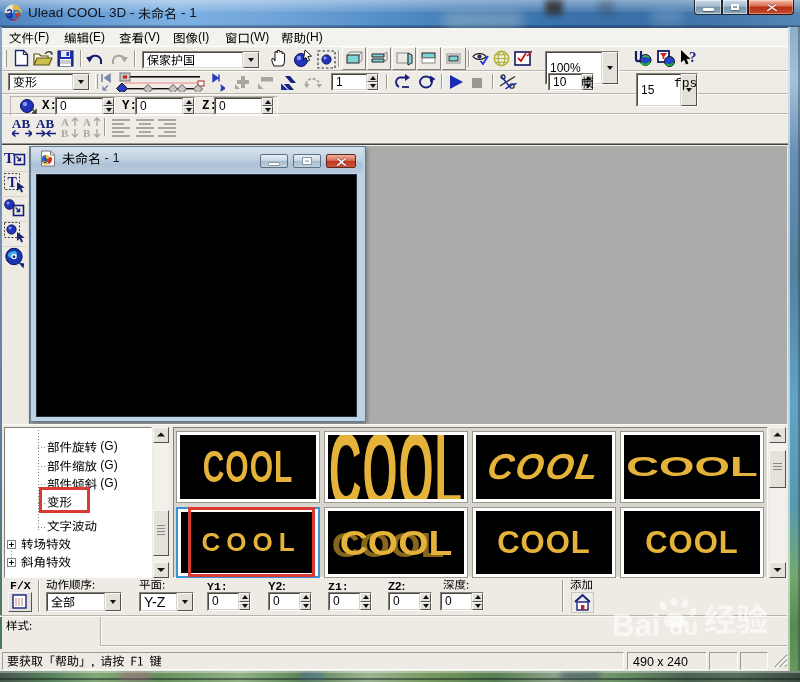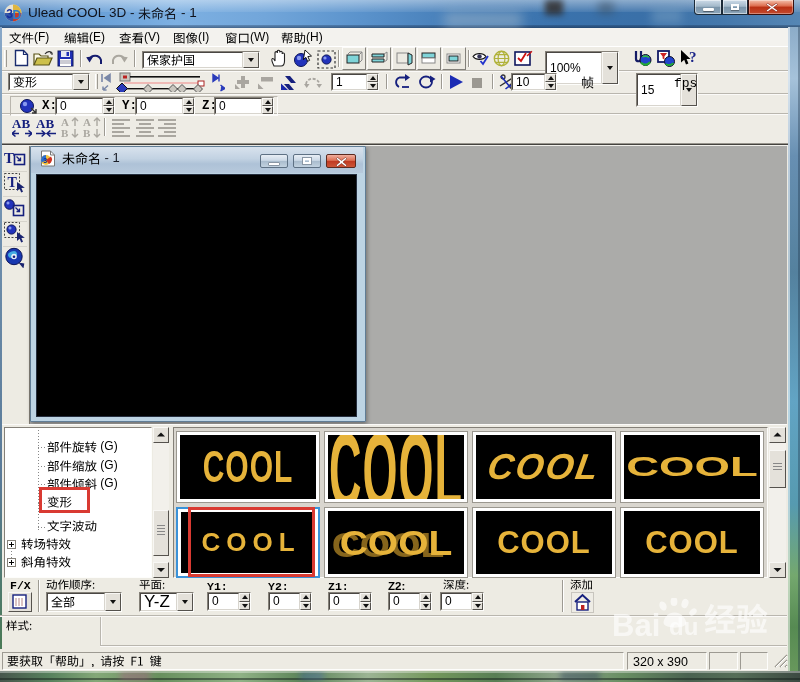--- a/index.html
+++ b/index.html
@@ -315,21 +315,21 @@
       <path d="M1 0 L14 7 L1 14 Z" fill="#1b2bb4"></path>
     </svg>
 <div class="ab" style="left:472px;top:78px;width:10px;height:10px;background:#9b9891"></div>
 <div class="ab vsep" style="left:492px;top:74px;height:15px"></div>
 <svg class="ab" style="left:499px;top:74px" width="18" height="16" viewBox="0 0 18 16">
 <circle cx="4" cy="3" r="2" fill="none" stroke="#333" stroke-width="1.3"></circle>
 <circle cx="13" cy="12" r="2.2" fill="none" stroke="#333" stroke-width="1.3"></circle>
 <path d="M1 12 L16 2.5" stroke="#333" stroke-width="1.4"></path>
 <path d="M2 2 L11 13 M6.5 15 C10 12 14 10 17.5 9.5" stroke="#1b2bb4" stroke-width="1.6" fill="none"></path>
     </svg>
-<div class="ab spin" style="left:511px;top:73px;width:46px;height:18px">
+<div class="ab spin" style="left:548px;top:73px;width:46px;height:18px">
       <span class="spintxt">10</span>
       <div class="spbtns" style="width:11px">
         <div class="spb">
           <i class="tri-u"></i>
         </div>
         <div class="spb">
           <i class="tri-d"></i>
         </div>
       </div>
     </div>
@@ -700,21 +700,21 @@
     </div>
 <div class="ab" style="left:570px;top:579px">
       <svg width="23.0" height="11" viewBox="0 0 2000 1000" preserveAspectRatio="none" style="display:block">
         <g transform="translate(0,880) scale(1,-1)" fill="#000">
           <path transform="translate(0 0)" d="M407 289C384 213 342 126 280 75L335 34C400 92 441 186 466 266ZM643 254C672 187 701 99 709 40L770 63C760 120 732 207 699 273ZM766 281C823 205 883 100 907 31L970 63C944 132 884 233 825 309ZM533 397V3C533 -9 529 -13 515 -13C502 -13 459 -14 409 -12C418 -33 427 -60 430 -80C497 -80 541 -79 568 -68C595 -57 603 -37 603 2V397ZM85 777C143 748 213 701 246 667L291 728C256 761 186 804 129 831ZM38 506C98 480 170 437 205 405L248 466C212 498 140 537 79 561ZM60 -25 127 -67C171 22 221 139 259 239L199 281C157 173 100 49 60 -25ZM327 783V713H548C537 667 522 622 503 579H281V508H466C416 427 347 357 254 311C268 297 290 270 300 254C414 313 494 403 550 508H676C732 408 826 316 922 270C933 288 956 314 971 328C888 363 807 431 754 508H954V579H584C601 622 615 667 627 713H920V783Z"></path>
           <path transform="translate(1000 0)" d="M572 716V-65H644V9H838V-57H913V716ZM644 81V643H838V81ZM195 827 194 650H53V577H192C185 325 154 103 28 -29C47 -41 74 -64 86 -81C221 66 256 306 265 577H417C409 192 400 55 379 26C370 13 360 9 345 10C327 10 284 10 237 14C250 -7 257 -39 259 -61C304 -64 350 -65 378 -61C407 -57 426 -48 444 -22C475 21 482 167 490 612C490 623 490 650 490 650H267L269 827Z"></path>
         </g>
       </svg>
     </div>
 <div class="ab" style="left:207px;top:580px;font-size:11.5px;font-weight:bold;font-family:'Liberation Mono',monospace">Y1:</div>
-<div class="ab" style="left:268px;top:580px;font-size:11.5px;font-weight:bold;font-family:Liberation Mono, monospace">Y2:</div>
+<div class="ab" style="left:268px;top:580px;font-size:11.5px;font-weight:bold;font-family:Liberation Sans, sans-serif">Y2:</div>
 <div class="ab" style="left:328px;top:580px;font-size:11.5px;font-weight:bold;font-family:'Liberation Mono',monospace">Z1:</div>
 <div class="ab" style="left:388px;top:580px;font-size:11.5px;font-weight:bold;font-family:Liberation Sans, sans-serif">Z2:</div>
 <div class="ab" style="left:8px;top:592px;width:24px;height:20px;background:#e4e1da;border:1px solid;border-color:#f8f7f4 #55524d #55524d #f8f7f4">
 <svg width="22" height="18" viewBox="0 0 22 18" style="display:block">
 <rect x="4" y="2" width="13" height="13" fill="#fff" stroke="#16207e" stroke-width="1.4"></rect>
 <path d="M7 5 v8 M10 5 v8 M13 5 v8" stroke="#caa" stroke-width="1.4"></path>
       </svg>
     </div>
 <div class="ab combo" style="left:46px;top:592px;width:76px;height:20px">
       <div class="cbtxt" style="padding-left:3px">
@@ -724,21 +724,21 @@
             <path transform="translate(1000 0)" d="M141 628C168 574 195 502 204 455L272 475C263 521 236 591 206 645ZM627 787V-78H694V718H855C828 639 789 533 751 448C841 358 866 284 866 222C867 187 860 155 840 143C829 136 814 133 799 132C779 132 751 132 722 135C734 114 741 83 742 64C771 62 803 62 828 65C852 68 874 74 890 85C923 108 936 156 936 215C936 284 914 363 824 457C867 550 913 664 948 757L897 790L885 787ZM247 826C262 794 278 755 289 722H80V654H552V722H366C355 756 334 806 314 844ZM433 648C417 591 387 508 360 452H51V383H575V452H433C458 504 485 572 508 631ZM109 291V-73H180V-26H454V-66H529V291ZM180 42V223H454V42Z"></path>
           </g>
         </svg>
       </div>
       <div class="cbbtn">
         <i class="tri-d"></i>
       </div>
     </div>
 <div class="ab combo" style="left:139px;top:592px;width:55px;height:20px">
       <div class="cbtxt" style="padding-left:3px">
-        <span style="font-size:17px">Y-Z</span>
+        <span style="font-size:14px">Y-Z</span>
       </div>
       <div class="cbbtn">
         <i class="tri-d"></i>
       </div>
     </div>
 <div class="ab spin" style="left:207px;top:592px;width:44px;height:19px">
       <span class="spintxt">0</span>
       <div class="spbtns" style="width:11px">
         <div class="spb">
           <i class="tri-u"></i>
@@ -827,21 +827,21 @@
           <path transform="translate(7000 0)" d="M75 -190C165 -152 221 -77 221 19C221 86 192 126 144 126C107 126 75 102 75 62C75 22 106 -2 142 -2L153 -1C152 -61 115 -109 53 -136Z"></path>
           <path transform="translate(7778 0)" d="M107 772C159 725 225 659 256 617L307 670C276 711 208 773 155 818ZM42 526V454H192V88C192 44 162 14 144 2C157 -13 177 -44 184 -62C198 -41 224 -20 393 110C385 125 373 154 368 174L264 96V526ZM494 212H808V130H494ZM494 265V342H808V265ZM614 840V762H382V704H614V640H407V585H614V516H352V458H960V516H688V585H899V640H688V704H929V762H688V840ZM424 400V-79H494V75H808V5C808 -7 803 -11 790 -12C776 -13 728 -13 677 -11C687 -29 696 -57 699 -76C770 -76 816 -76 843 -64C872 -53 880 -33 880 4V400Z"></path>
           <path transform="translate(8778 0)" d="M772 379C755 284 723 210 675 151C621 180 567 209 516 234C538 277 562 327 584 379ZM417 210C482 178 553 139 623 99C557 45 470 9 358 -16C371 -32 389 -64 395 -81C519 -49 615 -4 688 61C773 10 850 -41 900 -82L954 -24C901 16 824 65 739 114C794 182 831 269 853 379H959V447H612C631 497 649 547 663 594L587 605C573 556 553 501 531 447H355V379H502C474 315 444 256 417 210ZM383 712V517H454V645H873V518H945V712H711C701 752 684 803 668 845L593 831C606 795 620 750 630 712ZM177 840V639H42V568H177V319L30 277L48 204L177 244V7C177 -8 171 -12 158 -12C145 -13 104 -13 58 -12C68 -32 79 -62 81 -80C147 -80 188 -78 214 -67C240 -55 249 -35 249 7V267L377 309L367 376L249 340V568H357V639H249V840Z"></path>
           <path transform="translate(10278 0)" d="M101 0H193V329H473V407H193V655H523V733H101Z"></path>
           <path transform="translate(10830 0)" d="M88 0H490V76H343V733H273C233 710 186 693 121 681V623H252V76H88Z"></path>
           <path transform="translate(11885 0)" d="M51 346V278H165V83C165 36 132 1 115 -12C128 -25 148 -52 156 -68C170 -49 194 -31 350 78C342 90 332 116 327 135L229 69V278H340V346H229V482H330V548H92C116 581 138 618 158 659H334V728H188C201 760 213 793 222 826L156 843C129 742 82 645 26 580C40 566 62 534 70 520L89 544V482H165V346ZM578 761V706H697V626H553V568H697V487H578V431H697V355H575V296H697V214H550V155H697V32H757V155H942V214H757V296H920V355H757V431H904V568H965V626H904V761H757V837H697V761ZM757 568H848V487H757ZM757 626V706H848V626ZM367 408C367 413 374 419 382 425H488C480 344 467 273 449 212C434 247 420 287 409 334L358 313C376 243 398 185 423 138C390 60 345 4 289 -32C302 -46 318 -69 327 -85C383 -46 428 6 463 76C552 -39 673 -66 811 -66H942C946 -48 955 -18 965 -1C932 -2 839 -2 815 -2C689 -2 572 23 490 139C522 229 543 342 552 485L515 490L504 489H441C483 566 525 665 559 764L517 792L497 782H353V712H473C444 626 406 546 392 522C376 491 353 464 336 460C346 447 361 421 367 408Z"></path>
         </g>
       </svg>
     </div>
 <div class="ab" style="left:627px;top:652px;width:80px;height:18px;border:1px solid;border-color:#9d9a92 #fdfdfb #fdfdfb #9d9a92">
-<div style="font-size:12.5px;padding:2px 0 0 5px">320 x 390</div>
+<div style="font-size:12.5px;padding:2px 0 0 5px">490 x 240</div>
     </div>
 <div class="ab" style="left:709px;top:652px;width:29px;height:18px;border:1px solid;border-color:#9d9a92 #fdfdfb #fdfdfb #9d9a92"></div>
 <div class="ab" style="left:740px;top:652px;width:28px;height:18px;border:1px solid;border-color:#9d9a92 #fdfdfb #fdfdfb #9d9a92"></div>
 <svg class="ab" style="left:774px;top:654px" width="14" height="14" viewBox="0 0 14 14">
 <path d="M13 1 L1 13 M13 6 L6 13 M13 11 L11 13" stroke="#9d9a92" stroke-width="1.5"></path>
 <path d="M13 2 L2 13 M13 7 L7 13 M13 12 L12 13" stroke="#fff" stroke-width="1"></path>
     </svg>
 <div class="ab" style="left:0;top:671px;width:800px;height:11px;overflow:hidden">
 <div class="ab" style="left:0;top:0;width:800px;height:11px;background:linear-gradient(90deg,#47564c 0%,#56805c 6%,#84a878 12%,#68905e 20%,#90b286 30%,#5a8256 38%,#9cb494 46%,#74985c 54%,#587e54 62%,#90a68c 70%,#688e62 78%,#4a6250 86%,#566e58 92%,#3c4a42 100%)"></div>
 <div class="ab" style="left:0;top:0;width:800px;height:2px;background:rgba(255,255,255,.35)"></div>

